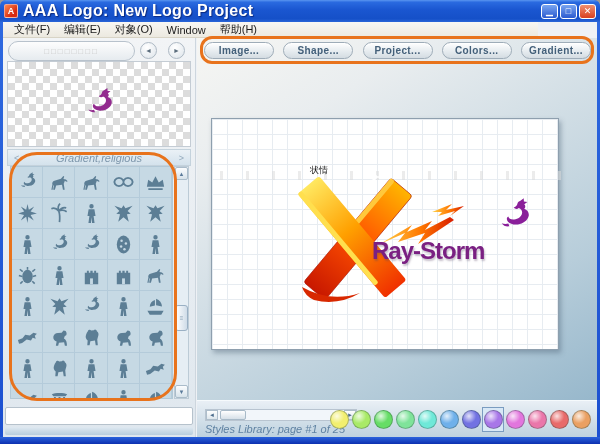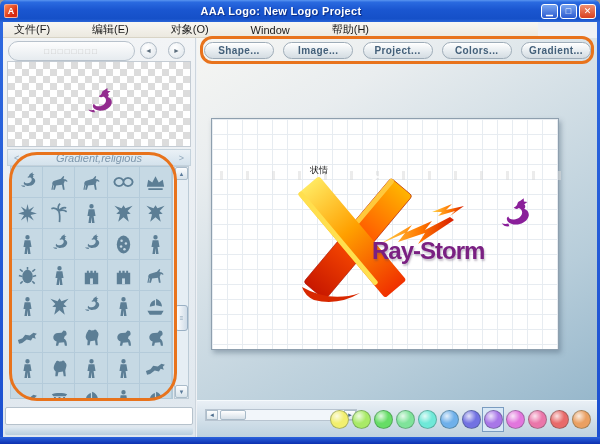--- a/index.html
+++ b/index.html
@@ -7,35 +7,35 @@
   .window{position:relative;width:600px;height:444px;overflow:hidden;
     background:linear-gradient(180deg,#2f6ae0,#1b4fd0);
     font-family:"Liberation Sans","DejaVu Sans",sans-serif;border-radius:6px 6px 0 0;}
   
   .titlebar{position:absolute;left:0;top:0;width:600px;height:22px;
     background:linear-gradient(180deg,#5a96f0 0%,#2a6ae0 10%,#1a56d0 45%,#1550c8 85%,#2a66d8 100%);
     border-radius:6px 6px 0 0;display:flex;align-items:center;padding:0 4px;}
   .app-icon{width:14px;height:14px;border-radius:2px;background:linear-gradient(135deg,#ff8a50,#d82a10 70%);
     color:#fff;font-size:9px;font-weight:bold;display:flex;align-items:center;justify-content:center;
     border:1px solid #ffffff88;}
-  .title-text{color:#fff;font-weight:bold;font-size:11px;margin-left:5px;flex:1;
-    text-shadow:1px 1px 1px #0a2a80;letter-spacing:.3px;white-space:nowrap;text-align:center;}
+  .title-text{color:#fff;font-weight:bold;font-size:16px;margin-left:5px;flex:1;
+    text-shadow:1px 1px 1px #0a2a80;letter-spacing:.3px;white-space:nowrap;}
   .win-btn{width:17px;height:15px;margin-left:2px;border:1px solid #fff;border-radius:3px;
     font-size:9px;color:#fff;display:flex;align-items:flex-end;justify-content:center;line-height:8px;
     font-weight:bold;}
   .win-btn.g-mid{align-items:center;}
   .btn-min,.btn-max{background:linear-gradient(180deg,#79a5f0,#2a5ad0);}
   .btn-close{background:linear-gradient(180deg,#f09070,#d84020);}
   
   .content{position:absolute;left:3px;top:22px;width:594px;height:415px;background:#eef1f5;overflow:hidden;}
   .frame-bottom{position:absolute;left:0;bottom:0;width:600px;height:7px;
     background:linear-gradient(180deg,#2a62dc,#0c30b0);}
   .menubar{position:absolute;left:0;top:0;width:535px;height:16px;
     background:linear-gradient(#f8f7f3,#ece9e0);border-bottom:1px solid #d8d4c6;
-    display:flex;align-items:center;padding-left:5px;font-size:11px;color:#1a1a1a;gap:28px;}
+    display:flex;align-items:center;padding-left:5px;font-size:11px;color:#1a1a1a;}
   .menu-item{padding:1px 8px 1px 6px;white-space:nowrap;}
   
   .left-pane{position:absolute;left:0;top:16px;width:193px;height:399px;
     background:linear-gradient(#f2f4f6,#dfe7ee);border-right:1px solid #cdd6de;}
   .style-pill{position:absolute;left:5px;top:3px;width:127px;height:20px;border-radius:10px;
     border:1px solid #b8c2cc;background:linear-gradient(#fdfdfd,#e6ebef);
     color:#c6c6c6;font-size:8px;letter-spacing:2px;display:flex;align-items:center;justify-content:center;}
   .nav-btn{position:absolute;top:4px;width:17px;height:17px;border-radius:50%;
     border:1px solid #aeb9c4;background:radial-gradient(circle at 40% 30%,#ffffff,#dde4ea);
     color:#5a6c7c;font-size:7px;display:flex;align-items:center;justify-content:center;}
@@ -419,22 +419,22 @@
       </div>
 
       <div class="annotation ann-library"></div>
 
       <div class="left-status"></div>
       <div class="left-strip"></div>
     </div>
 
     <div class="right-pane">
       <div class="toolbar" id="toolbar">
+          <div class="tb-btn">Image...</div>
           <div class="tb-btn">Shape...</div>
-          <div class="tb-btn">Image...</div>
           <div class="tb-btn">Project...</div>
           <div class="tb-btn">Colors...</div>
           <div class="tb-btn">Gradient...</div>
         </div>
       <div class="annotation ann-toolbar"></div>
 
       <div class="canvas">
         <div class="guide-band"></div>
 
         <svg class="logo-x" viewBox="0 0 122 142">
@@ -484,20 +484,21 @@
           </svg>
       </div>
 
       <div class="bottom-bar">
         <div class="hscroll">
           <div class="hs-btn">◄</div>
           <div class="hs-thumb"></div>
           <div class="hs-track"></div>
           <div class="hs-btn">►</div>
         </div>
+        <div class="bb-status">Styles Library: page #1 of 25</div>
         <div class="palette" id="palette">
             <div class="pal-cell">
               <div class="pal-dot" style="background: radial-gradient(circle at 35% 30%, rgba(255, 255, 255, 0.8), rgba(255, 255, 255, 0) 45%), rgb(242, 239, 111);"></div>
             </div>
             <div class="pal-cell">
               <div class="pal-dot" style="background: radial-gradient(circle at 35% 30%, rgba(255, 255, 255, 0.8), rgba(255, 255, 255, 0) 45%), rgb(169, 234, 103);"></div>
             </div>
             <div class="pal-cell">
               <div class="pal-dot" style="background: radial-gradient(circle at 35% 30%, rgba(255, 255, 255, 0.8), rgba(255, 255, 255, 0) 45%), rgb(102, 221, 102);"></div>
             </div>

